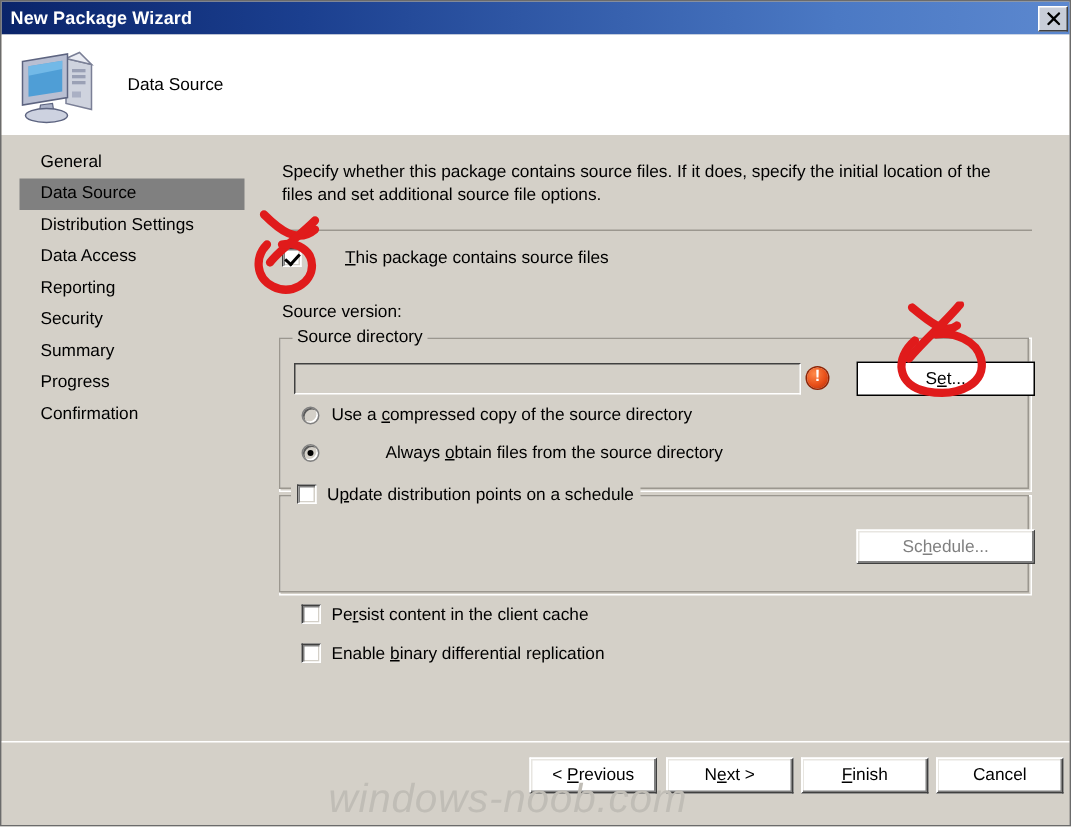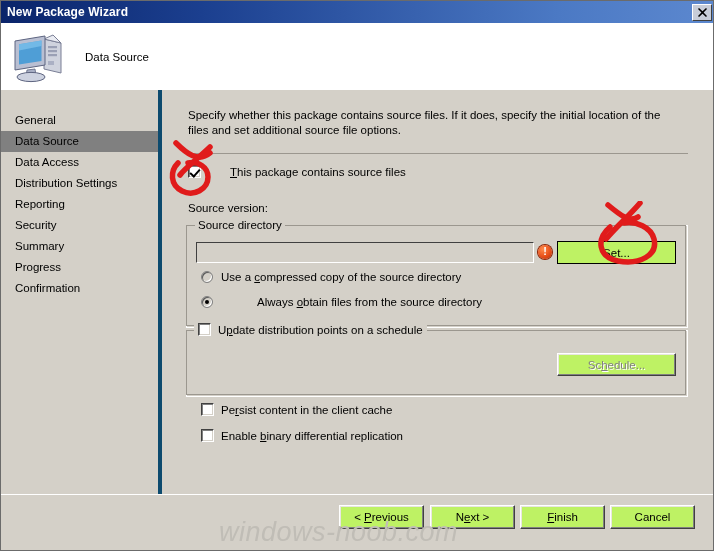--- a/index.html
+++ b/index.html
@@ -82,27 +82,27 @@
   }
   .header-title {
     margin-left: 18px;
     font-size: 11.5px;
     color: #000000;
   }
 
   
   .sidebar {
     position: absolute;
-    left: 0; top: 89px;
+    left: 12px; top: 89px;
     width: 161px;
     height: 404px;
     background: #d4d0c8;
     border-right: 4px solid #0c4a6e;
     box-sizing: border-box;
-    padding-top: 20px;
+    padding-top: 8px;
   }
   .side-item {
     height: 21px;
     line-height: 21px;
     padding-left: 14px;
     font-size: 11.5px;
     color: #000000;
     white-space: nowrap;
     cursor: default;
   }
@@ -227,33 +227,34 @@
     left: 0; right: 0; top: -1px;
     text-align: center;
     color: #ffffff;
     font-size: 11px;
     font-weight: bold;
     line-height: 15px;
   }
 
   .btn {
     position: absolute;
-    background: #bef264;
+    background: #ffffff;
     border-top: 1px solid #ffffff;
     border-left: 1px solid #ffffff;
     border-right: 1px solid #404040;
     border-bottom: 1px solid #404040;
     box-shadow: inset -1px -1px 0 #808080, inset 1px 1px 0 #e8e6e1;
     box-sizing: border-box;
     font-size: 11.5px;
     display: flex;
     align-items: center;
     justify-content: center;
     cursor: default;
     color: #000;
+    margin-left: 14px;
   }
   .btn.disabled {
     color: #808080;
     text-shadow: 1px 1px 0 #ffffff;
   }
   .btn.focused {
     border: 1px solid #000000;
     box-shadow: none;
   }
 
@@ -365,22 +366,22 @@
 
         <ellipse cx="20" cy="46" rx="14" ry="4.6" fill="#cdd2e0" stroke="#5d6480" stroke-width="1"></ellipse>
       </svg>
     </div>
     <div class="header-title">Data Source</div>
   </div>
 
   <div class="sidebar">
     <div class="side-item">General</div>
     <div class="side-item selected">Data Source</div>
+    <div class="side-item">Distribution Settings</div>
     <div class="side-item">Data Access</div>
-    <div class="side-item">Distribution Settings</div>
     <div class="side-item">Reporting</div>
     <div class="side-item">Security</div>
     <div class="side-item">Summary</div>
     <div class="side-item">Progress</div>
     <div class="side-item">Confirmation</div>
   </div>
 
   <div class="content">
 
     <div class="desc">Specify whether this package contains source files. If it does, specify the initial location of the files and set additional source file options.</div>

